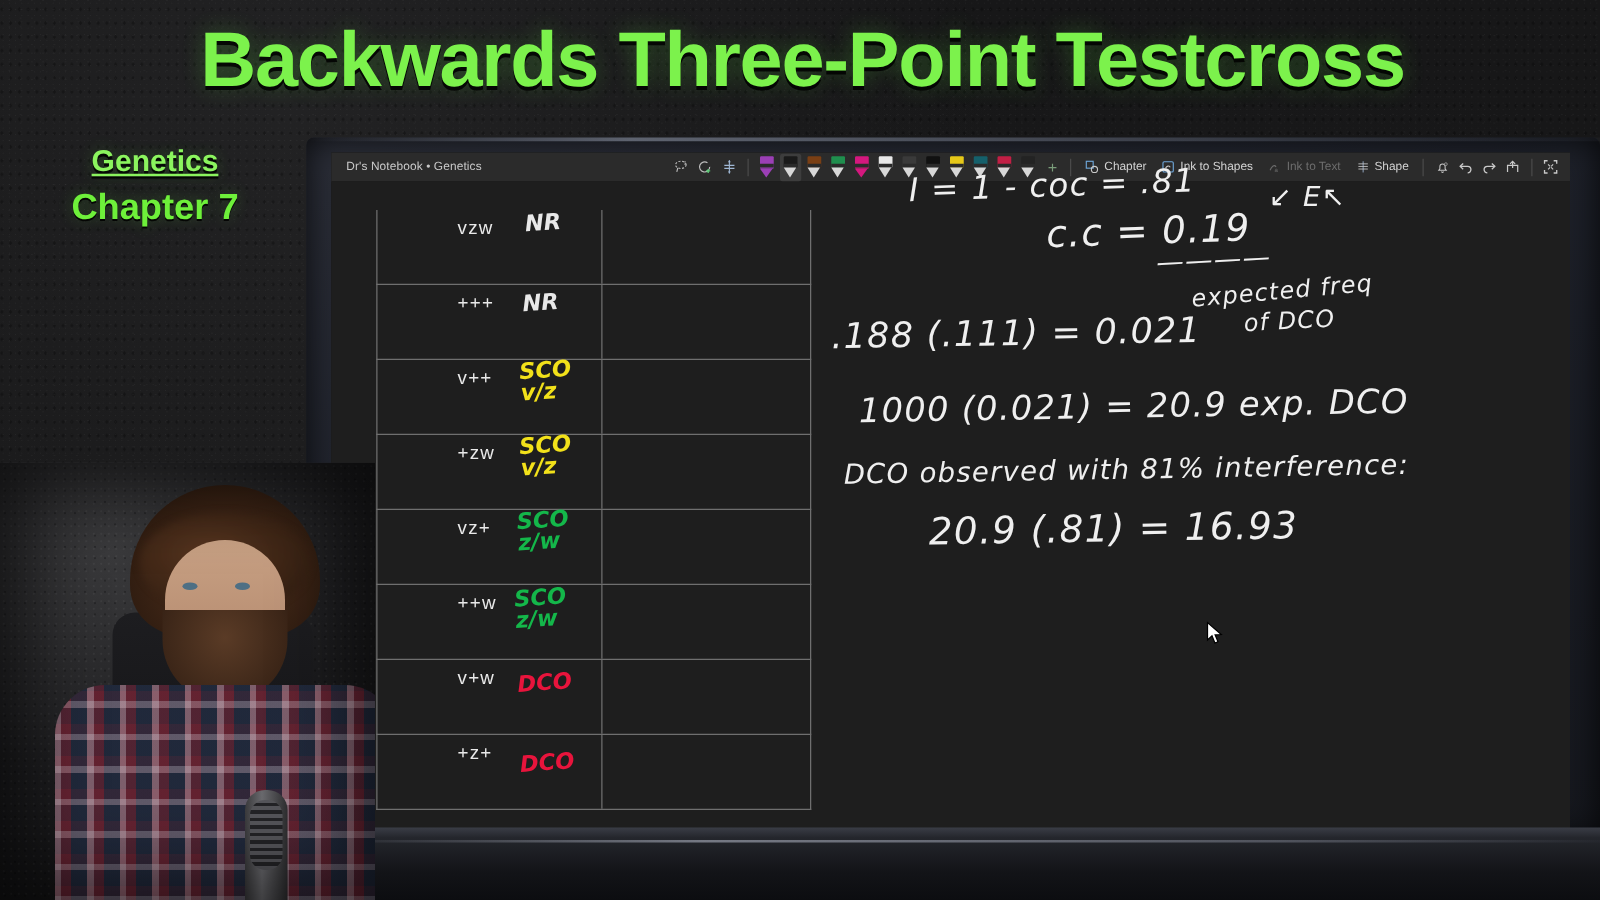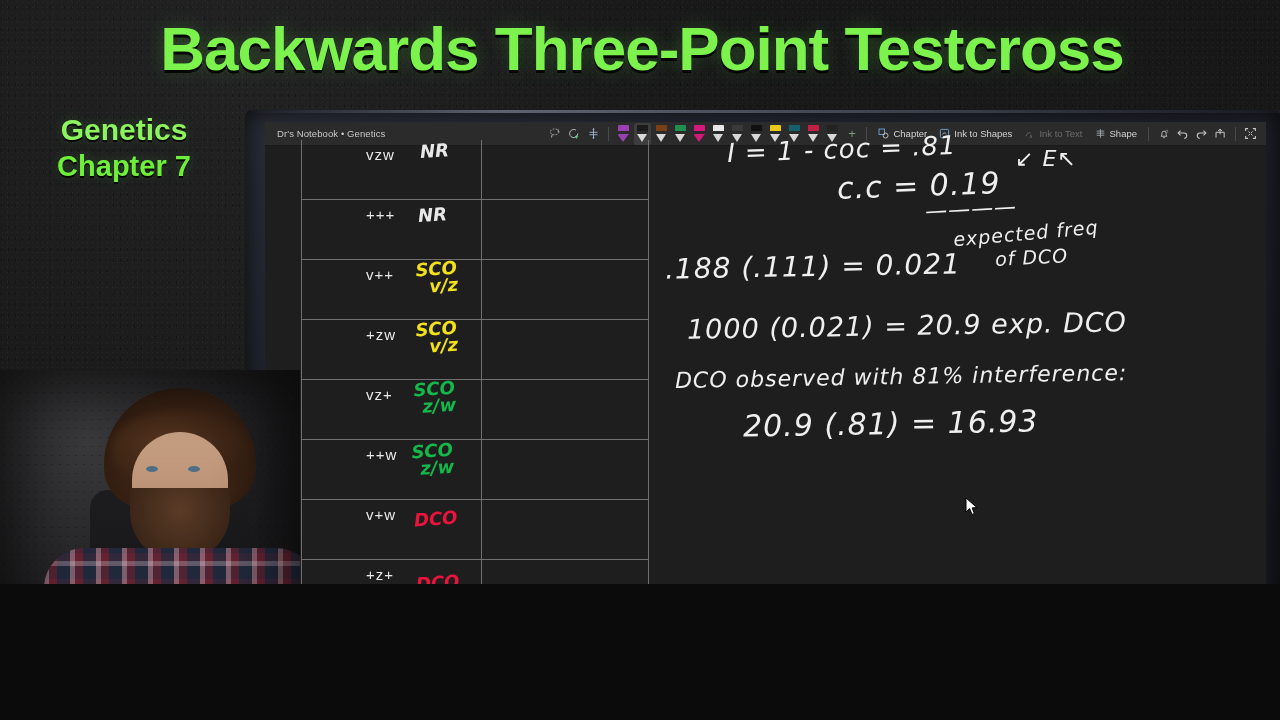--- a/index.html
+++ b/index.html
@@ -1,21 +1,21 @@
 <!DOCTYPE html>
 <html><head>
 <meta charset="utf-8">
 <style>
   * { box-sizing: border-box; margin: 0; padding: 0; }
   html, body {
     width: 1280px; height: 720px; overflow: hidden;
     background: #0b0b0c;
     font-family: "Liberation Sans", sans-serif;
   }
-  #stage { position: relative; width: 1280px; height: 584px; overflow: hidden; }
+  #stage { position: relative; width: 1280px; height: 720px; overflow: hidden; }
 
   
   .wall {
     position: absolute; inset: 0;
     background:
       radial-gradient(circle at 18% 12%, rgba(60,60,62,0.30) 0%, rgba(0,0,0,0) 46%),
       radial-gradient(circle at 72% 78%, rgba(46,46,48,0.22) 0%, rgba(0,0,0,0) 52%),
       #171718;
   }
   .wall-noise {
@@ -35,39 +35,38 @@
     color: #7CF24C; letter-spacing: -1px;
     text-align: center;
     text-shadow: 0 3px 0 rgba(0,0,0,.85), 0 0 18px rgba(90,220,60,.28);
     white-space: nowrap;
   }
   .subtitle {
     position: absolute; left: 10px; top: 112px; width: 228px;
     text-align: center; color: #8BF45E; font-weight: bold;
     text-shadow: 0 2px 0 rgba(0,0,0,.85), 0 0 12px rgba(90,220,60,.25);
   }
-  .subtitle .l1 { font-size: 30px; line-height: 36px; display:block; }
+  .subtitle .l1 { font-size: 24px; line-height: 36px; display:block;text-decoration:underline; }
   .subtitle .l2 { font-size: 29px; line-height: 36px; display:block; color:#6EF03A; }
 
   .caption {
     position: absolute; left: 5px; top: 250px; width: 240px;
     color: #F2F2F2; font-size: 14.5px; line-height: 20px;
     font-family: "DejaVu Sans Condensed", "Liberation Sans", sans-serif;
     letter-spacing: .2px;
     text-shadow: 0 1px 2px rgba(0,0,0,.95);
   }
 
   
   .monitor {
     position: absolute; left: 245px; top: 110px; width: 1035px; height: 560px;
     background: linear-gradient(160deg, #2b2e38 0%, #1d2029 40%, #15171d 100%);
     border-radius: 6px 6px 0 0;
-    padding: 12px 14px 0 20px;
+    padding: 12px 24px 0 20px;
     box-shadow: 0 0 26px rgba(0,0,0,.8) inset;
-    text-align: right;
   }
   .monitor-inner {
     position: relative; width: 100%; height: 100%;
     background: #1c1c1c; overflow: hidden;
   }
   .bezel-hilite {
     position:absolute; left:246px; top:110px; width:1034px; height:3px;
     background: linear-gradient(90deg, rgba(140,145,160,.0), rgba(150,158,175,.55) 25%, rgba(120,128,145,.35) 70%, rgba(80,85,100,.1));
   }
   .stand {
@@ -115,21 +114,21 @@
   .btn-lbl.dim { color:#6d6d6d; }
   .mini-ico { width:11px; height:11px; display:inline-block; }
 
   
   .canvas { position:absolute; left:0; top:24px; right:0; bottom:0; background:#1e1e1e; }
 
   
   .tbl { position:absolute; left:36px; top:-6px; width:348px; }
   .trow { display:flex; border-left:1px solid #6f6f6f; border-right:1px solid #6f6f6f;
           border-bottom:1px solid #6f6f6f; min-height:60px; }
-  .trow:first-child { border-top:none; }
+  .trow:first-child { border-top:none;margin-top:28px; }
   .tc1 { width:180px; position:relative; border-right:1px solid #6f6f6f; }
   .tc2 { flex:1; }
   .geno { position:absolute; left:64px; top:6px; color:#e9e9e9; font-size:15px; letter-spacing:1px; }
   .ink { position:absolute; left:118px; top:0px; font-family:"DejaVu Sans", sans-serif;
          font-weight:bold; font-style:italic; font-size:18px; line-height:17px;
          transform:rotate(-4deg); white-space:pre-line; }
 
   
   .hw { position:absolute; left:400px; top:0; right:0; bottom:0; color:#efefef;
         font-family:"DejaVu Sans", sans-serif; }

